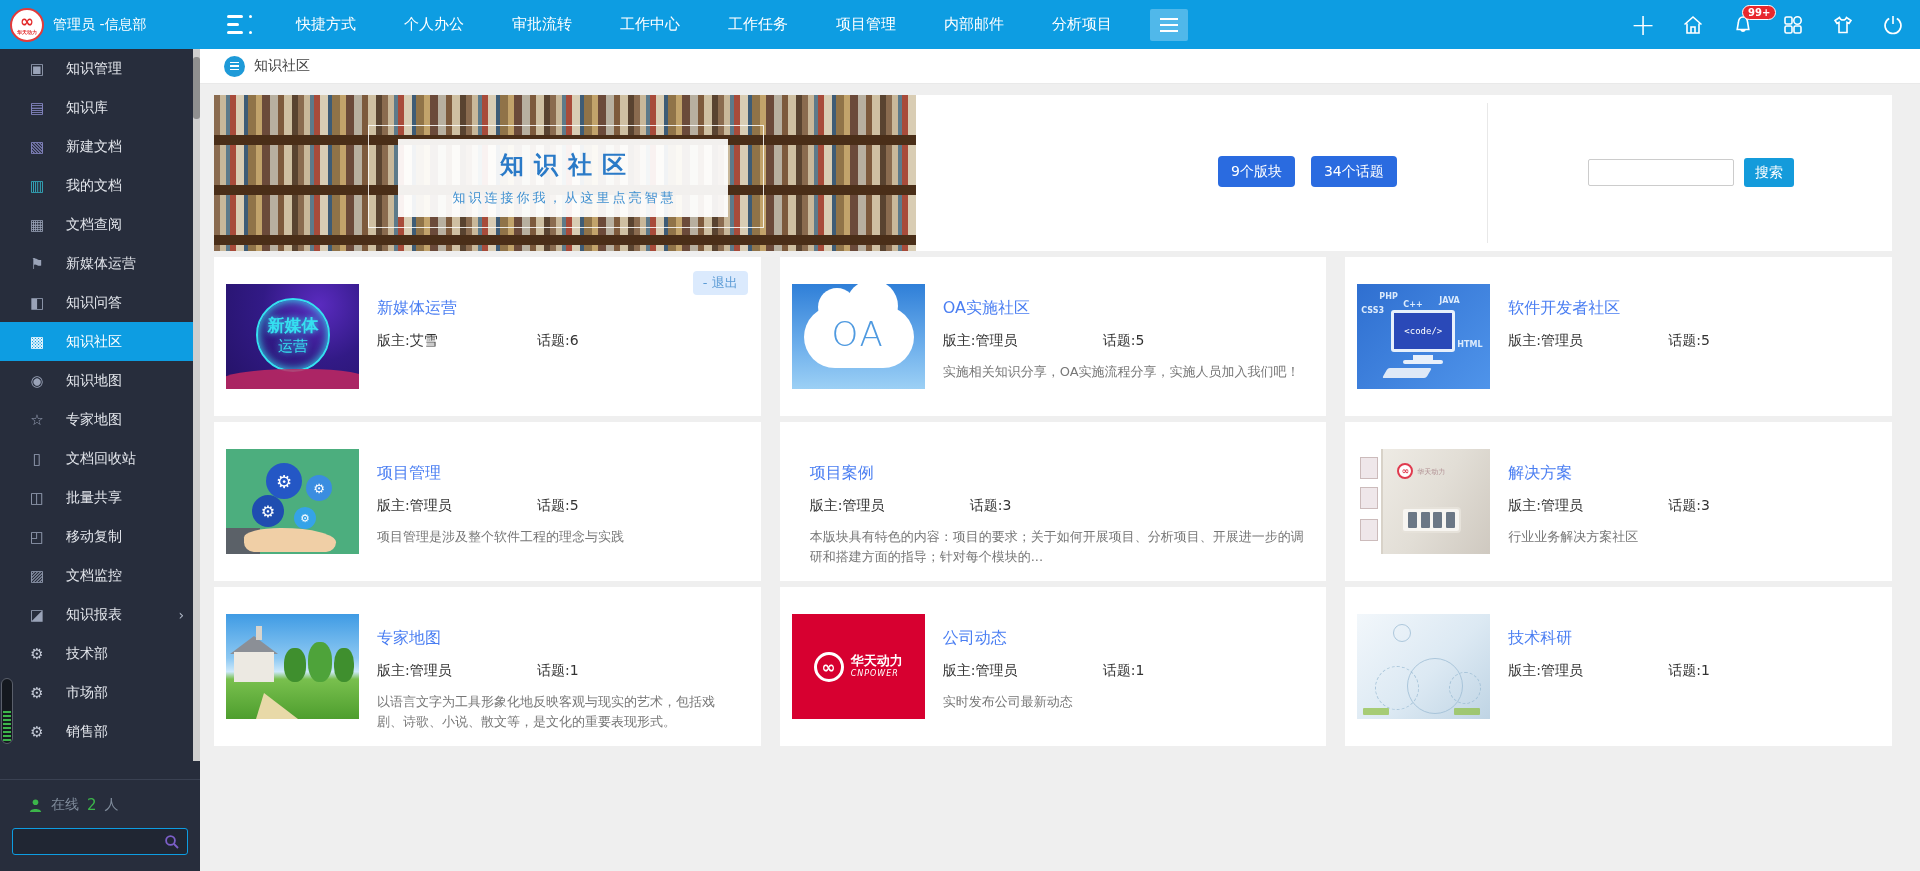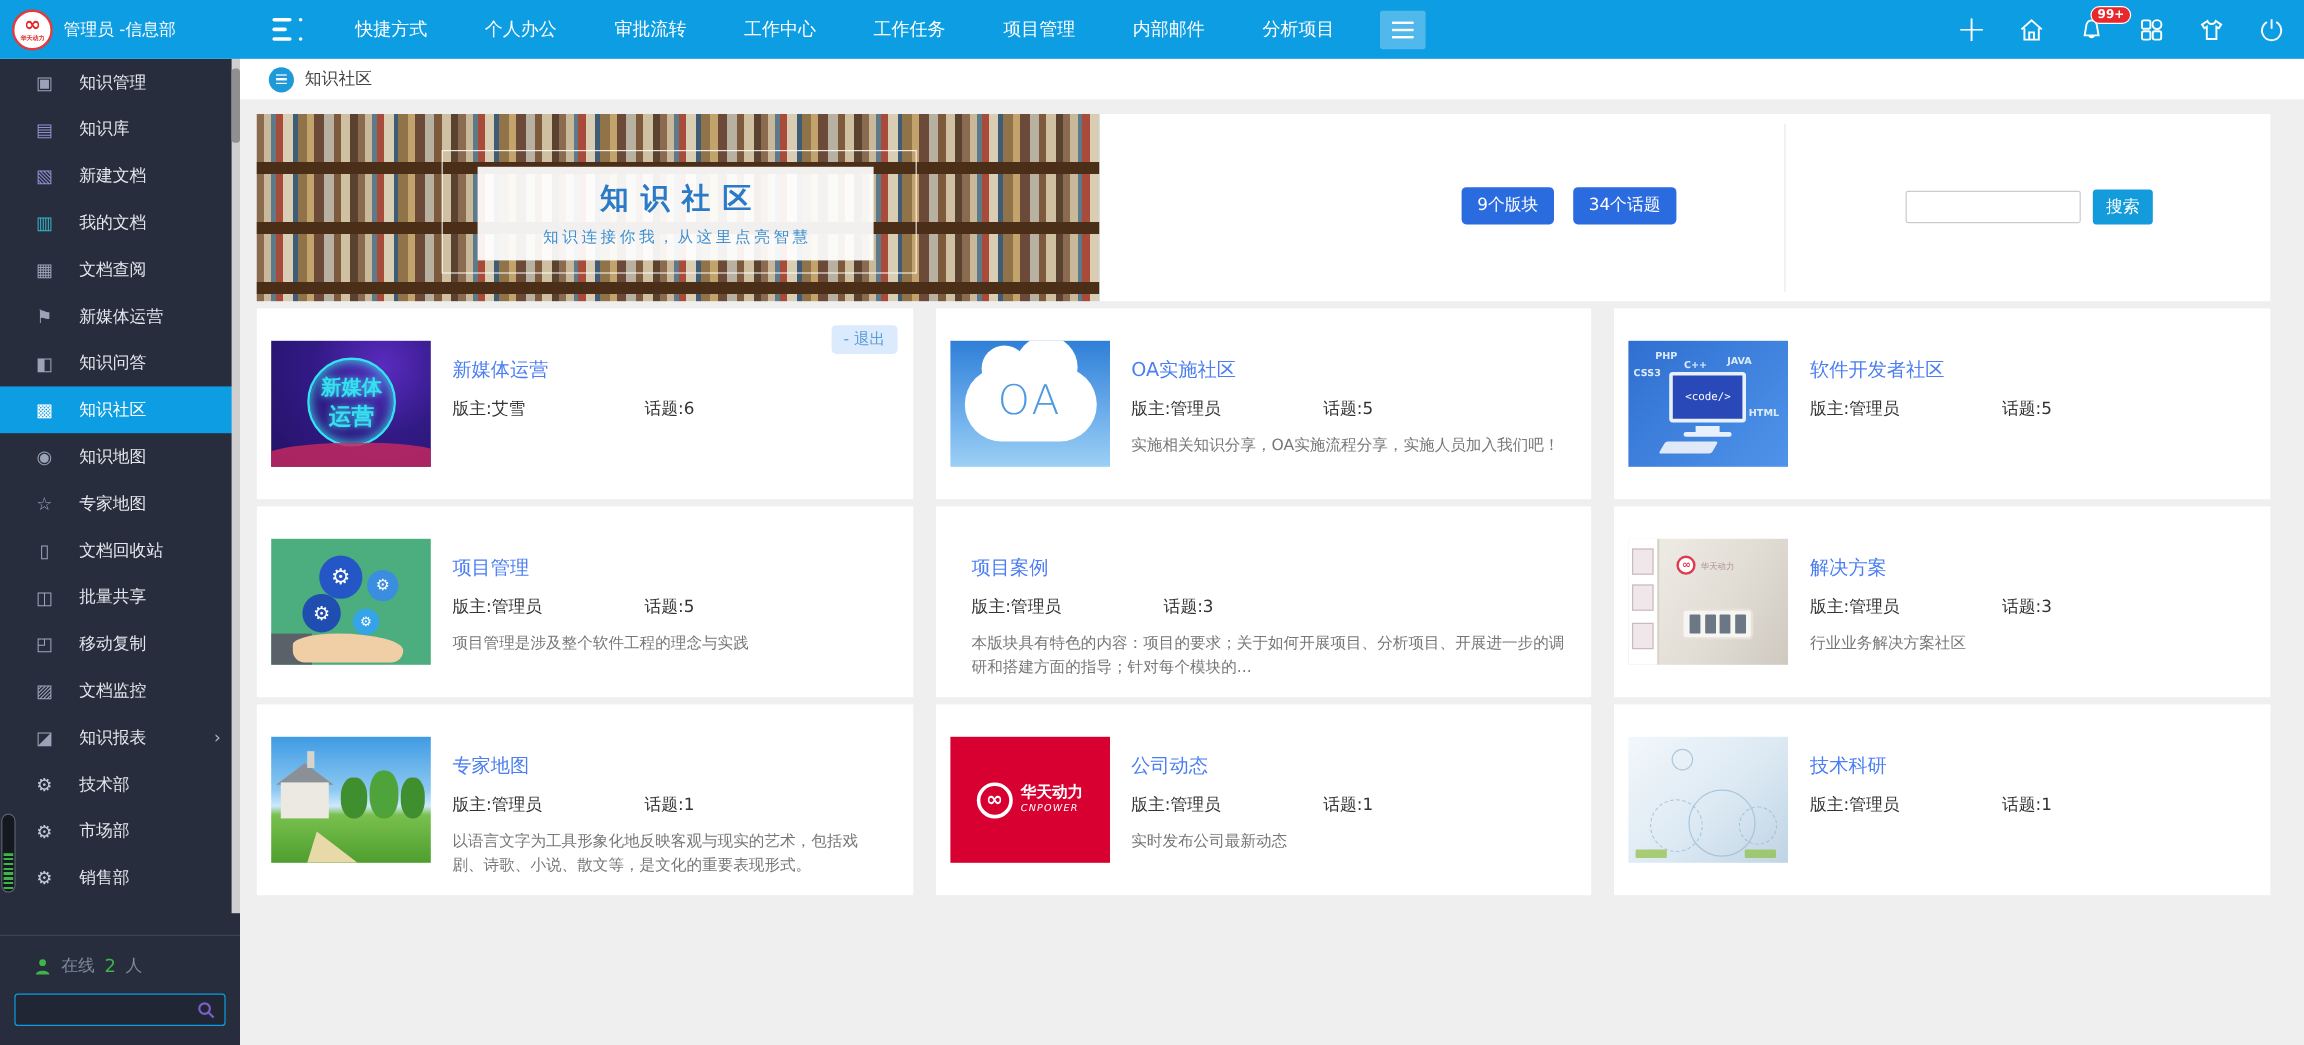--- a/index.html
+++ b/index.html
@@ -121,21 +121,21 @@
     overflow:hidden; display:-webkit-box; -webkit-line-clamp:2; -webkit-box-orient:vertical; }
   .quit-badge { position:absolute; right:13px; top:14px; background:#dbeafd; color:#5b9bd5;
     font-size:13px; padding:3px 10px; border-radius:4px; cursor:pointer; }
 
   
   .img-newmedia { background:radial-gradient(circle at 70% 20%, #5a2bbf 0%, #321a86 45%, #241266 100%); }
   .img-newmedia .ring { position:absolute; left:30px; top:14px; width:74px; height:74px;
     border:2px solid #35e0f0; border-radius:50%; display:flex; flex-direction:column;
     align-items:center; justify-content:center; box-shadow:0 0 10px #35e0f0 inset; }
   .img-newmedia .t1 { color:#35e0f0; font-size:17px; font-weight:bold; text-shadow:0 0 6px #35e0f0; }
-  .img-newmedia .t2 { color:#35e0f0; font-size:19px; font-weight:bold; text-shadow:0 0 6px #35e0f0; }
+  .img-newmedia .t2 { color:#35e0f0; font-size:15px; font-weight:normal; text-shadow:0 0 6px #35e0f0; }
   .img-newmedia .wave { position:absolute; left:-8px; bottom:-6px; width:150px; height:26px;
     background:#c22860; border-radius:50% 40% 0 0; opacity:.85; }
   .img-oa { background:linear-gradient(180deg,#2f7fd8 0%,#6fb0ec 60%,#9cd0f5 100%); }
   .img-oa .cloud { position:absolute; left:12px; top:22px; width:110px; height:62px;
     background:#fff; border-radius:32px; }
   .img-oa .cloud:before { content:""; position:absolute; left:14px; top:-18px; width:38px;
     height:38px; background:#fff; border-radius:50%; }
   .img-oa .cloud:after { content:""; position:absolute; right:16px; top:-26px; width:52px;
     height:52px; background:#fff; border-radius:50%; }
   .img-oa .oa-text { position:absolute; left:0; top:30px; width:133px; text-align:center;

